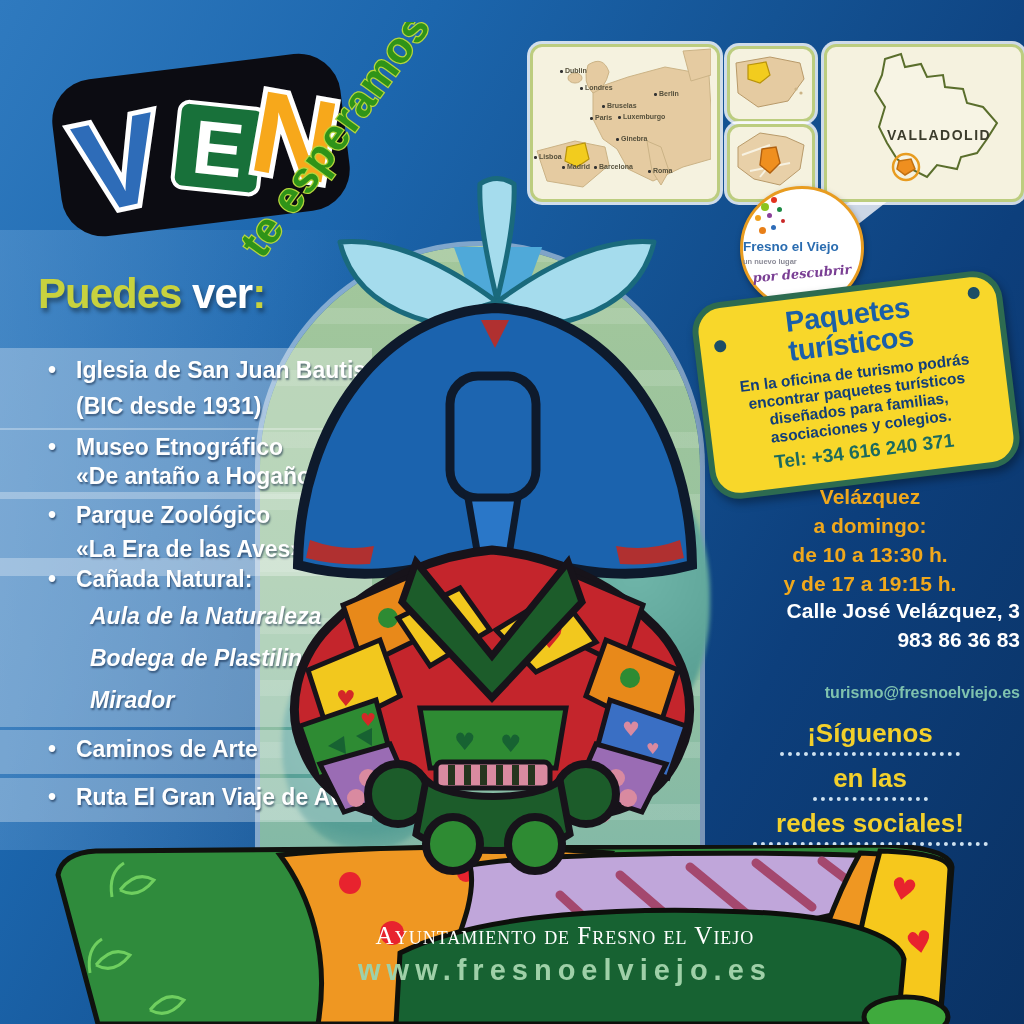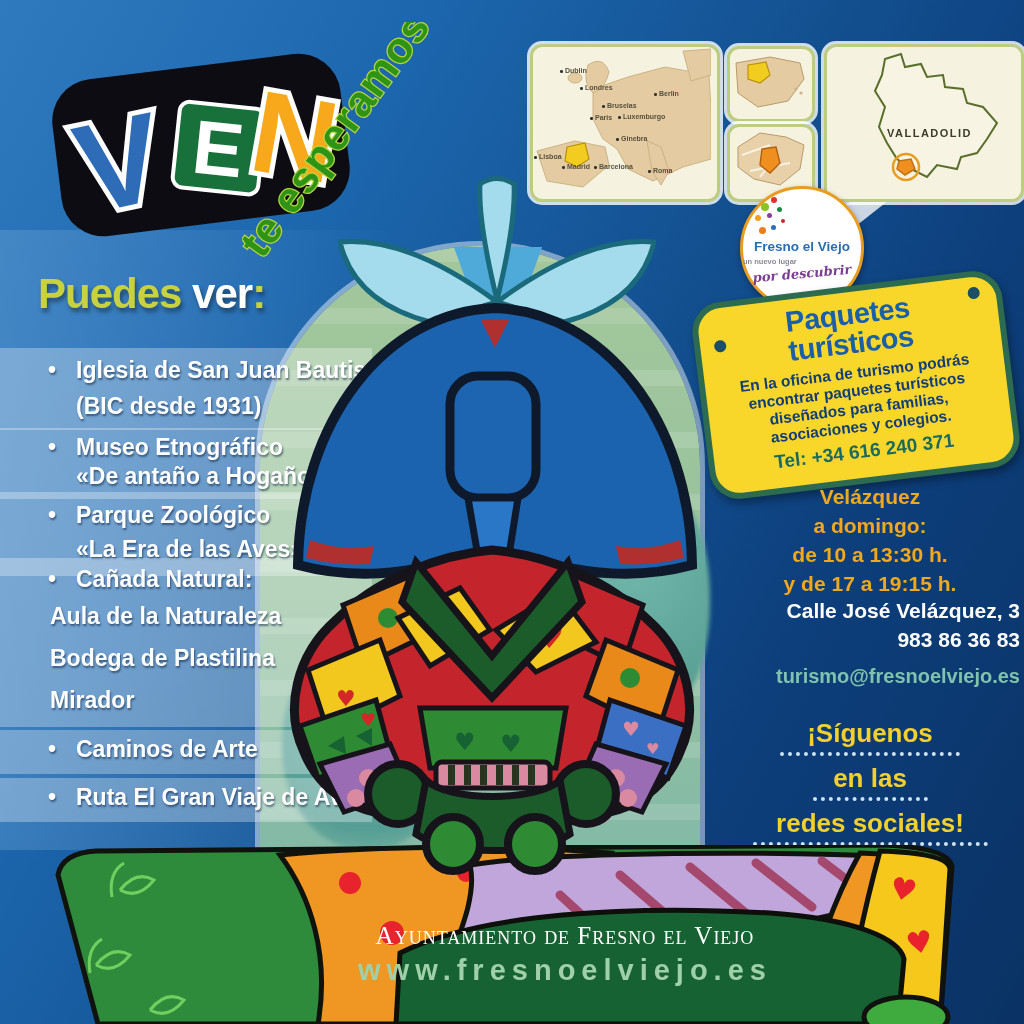--- a/index.html
+++ b/index.html
@@ -20,62 +20,62 @@
   .arch-plant{border-radius:48%;filter:blur(2px);}
   .plant1{left:282px;top:640px;width:170px;height:210px;background:radial-gradient(circle at 50% 40%,#62ada2,#569e95 70%,rgba(86,158,149,0));z-index:2;}
   .plant2{left:560px;top:470px;width:150px;height:260px;background:radial-gradient(circle at 50% 40%,#6fb5a9,#5aa094 70%,rgba(90,160,148,0));z-index:2;}
   .arch-notch{left:452px;top:247px;width:92px;height:96px;background:#4fa9d9;z-index:2;
     clip-path:polygon(2% 0,98% 0,60% 100%,40% 100%);}
   
   .band{left:0;width:372px;background:rgba(255,255,255,.30);z-index:3;color:#fff;font-weight:700;font-size:23px;
     text-shadow:1px 2px 2px rgba(10,30,60,.55);}
   .band .ln{position:relative;padding-left:76px;white-space:nowrap;}
   .band .ln .blt{position:absolute;left:48px;}
-  .band .sub{padding-left:50px;white-space:nowrap;}
+  .band .sub{padding-left:90px;white-space:nowrap;font-style:italic;}
   
   .heading{left:38px;top:270px;z-index:3;font-size:42px;font-weight:800;letter-spacing:-1px;
     text-shadow:2px 4px 4px rgba(0,0,0,.4);}
   .hd-green{color:#c8d23e;} .hd-white{color:#ffffff;} .hd-colon{color:#c8d23e;}
   
   .ven-wrap{left:30px;top:26px;width:350px;height:240px;z-index:3;}
   .tagline-wrap{left:242px;top:22px;width:280px;height:260px;z-index:3;}
   
   .panel{background:#f5f2df;border:3px solid #bccd7f;border-radius:12px;z-index:3;
     box-shadow:0 0 0 3px rgba(255,255,255,.8);overflow:hidden;}
   .map-eu{left:530px;top:44px;width:184px;height:152px;}
   .map-es{left:727px;top:46px;width:82px;height:70px;}
   .map-cyl{left:727px;top:124px;width:82px;height:72px;}
   .map-va{left:824px;top:44px;width:194px;height:152px;}
   .city{position:absolute;font-size:7px;color:#55503c;font-weight:700;white-space:nowrap;}
   .city i{position:absolute;left:-5px;top:3px;width:2.5px;height:2.5px;background:#333;border-radius:50%;font-style:normal;}
-  .va-label{position:absolute;left:60px;top:80px;font-size:11px;font-weight:800;letter-spacing:1.5px;color:#3c3c2c;}
+  .va-label{position:absolute;left:60px;top:80px;font-size:14px;font-weight:800;letter-spacing:1.5px;color:#3c3c2c;}
   .pointer-wedge{left:798px;top:160px;width:124px;height:86px;background:#ccd7e6;z-index:2;
     clip-path:polygon(82% 6%,95% 22%,28% 98%,12% 80%);}
   
   .town-logo{left:740px;top:186px;width:118px;height:118px;border-radius:50%;background:#fff;
     border:3px solid #e89c20;z-index:3;box-shadow:1px 3px 6px rgba(0,0,0,.35);}
   .tl-dot{position:absolute;border-radius:50%;}
-  .tl-name{position:absolute;left:0;top:50px;width:100%;text-align:center;font-size:13.5px;font-weight:800;color:#2a6cb0;}
+  .tl-name{position:absolute;left:0;top:50px;width:100%;text-align:left;font-size:13.5px;font-weight:800;color:#2a6cb0;}
   .tl-sub{position:absolute;left:0;top:68px;width:100%;text-align:left;font-size:7.5px;color:#8a8a96;font-weight:700;}
   .tl-script{position:absolute;left:0;top:77px;width:100%;text-align:center;font-size:13px;color:#7a3f94;
     font-family:"DejaVu Serif",serif;font-style:italic;font-weight:700;transform:rotate(-5deg);}
   
   .pkg{left:700px;top:286px;width:300px;height:186px;z-index:3;transform:rotate(-7deg);
     background:#f8d72a;border:6px solid #2d6b50;border-radius:30px;box-shadow:2px 5px 9px rgba(0,0,0,.35);
     text-align:center;}
   .pkg-dot{position:absolute;width:12px;height:12px;border-radius:50%;background:#1c4e66;}
   .pkg-t{margin-top:8px;font-size:29px;line-height:29px;font-weight:800;color:#1a5fa8;letter-spacing:-0.5px;}
   .pkg-body{margin-top:6px;font-size:15.5px;line-height:18px;font-weight:700;color:#123e78;white-space:pre-line;}
   .pkg-tel{margin-top:5px;font-size:19px;font-weight:800;color:#1c6a5e;}
   
   .hours{left:730px;top:482px;width:280px;text-align:center;z-index:3;
     color:#f0a81c;font-size:21px;line-height:29px;font-weight:800;}
   .contact{left:720px;top:596px;width:300px;text-align:right;z-index:3;
     color:#ffffff;font-size:21px;line-height:29px;font-weight:700;}
-  .email{margin-top:8px;color:#7fc2ae;font-size:20px;font-weight:700;}
+  .email{margin-top:24px;color:#7fc2ae;font-size:16px;font-weight:700;}
   .social{left:730px;top:718px;width:280px;text-align:center;z-index:3;
     color:#f3d02b;font-size:26px;font-weight:800;}
   .dotline{height:0;border-bottom:4px dotted #cfe2f0;margin:3px auto 7px auto;}
   .dl1{width:180px;} .dl2{width:115px;} .dl3{width:235px;}
   
   .mural{left:0;top:845px;width:1024px;height:179px;z-index:4;}
   .statue{left:248px;top:150px;width:470px;height:780px;z-index:5;pointer-events:none;}
   .footer{left:330px;top:922px;width:470px;text-align:center;z-index:6;}
   .f-org{font-family:"Liberation Serif",serif;font-variant:small-caps;font-size:25px;color:#ffffff;letter-spacing:1px;}
   .f-web{margin-top:4px;font-size:29px;font-weight:700;color:#9fd0a8;letter-spacing:6px;}

